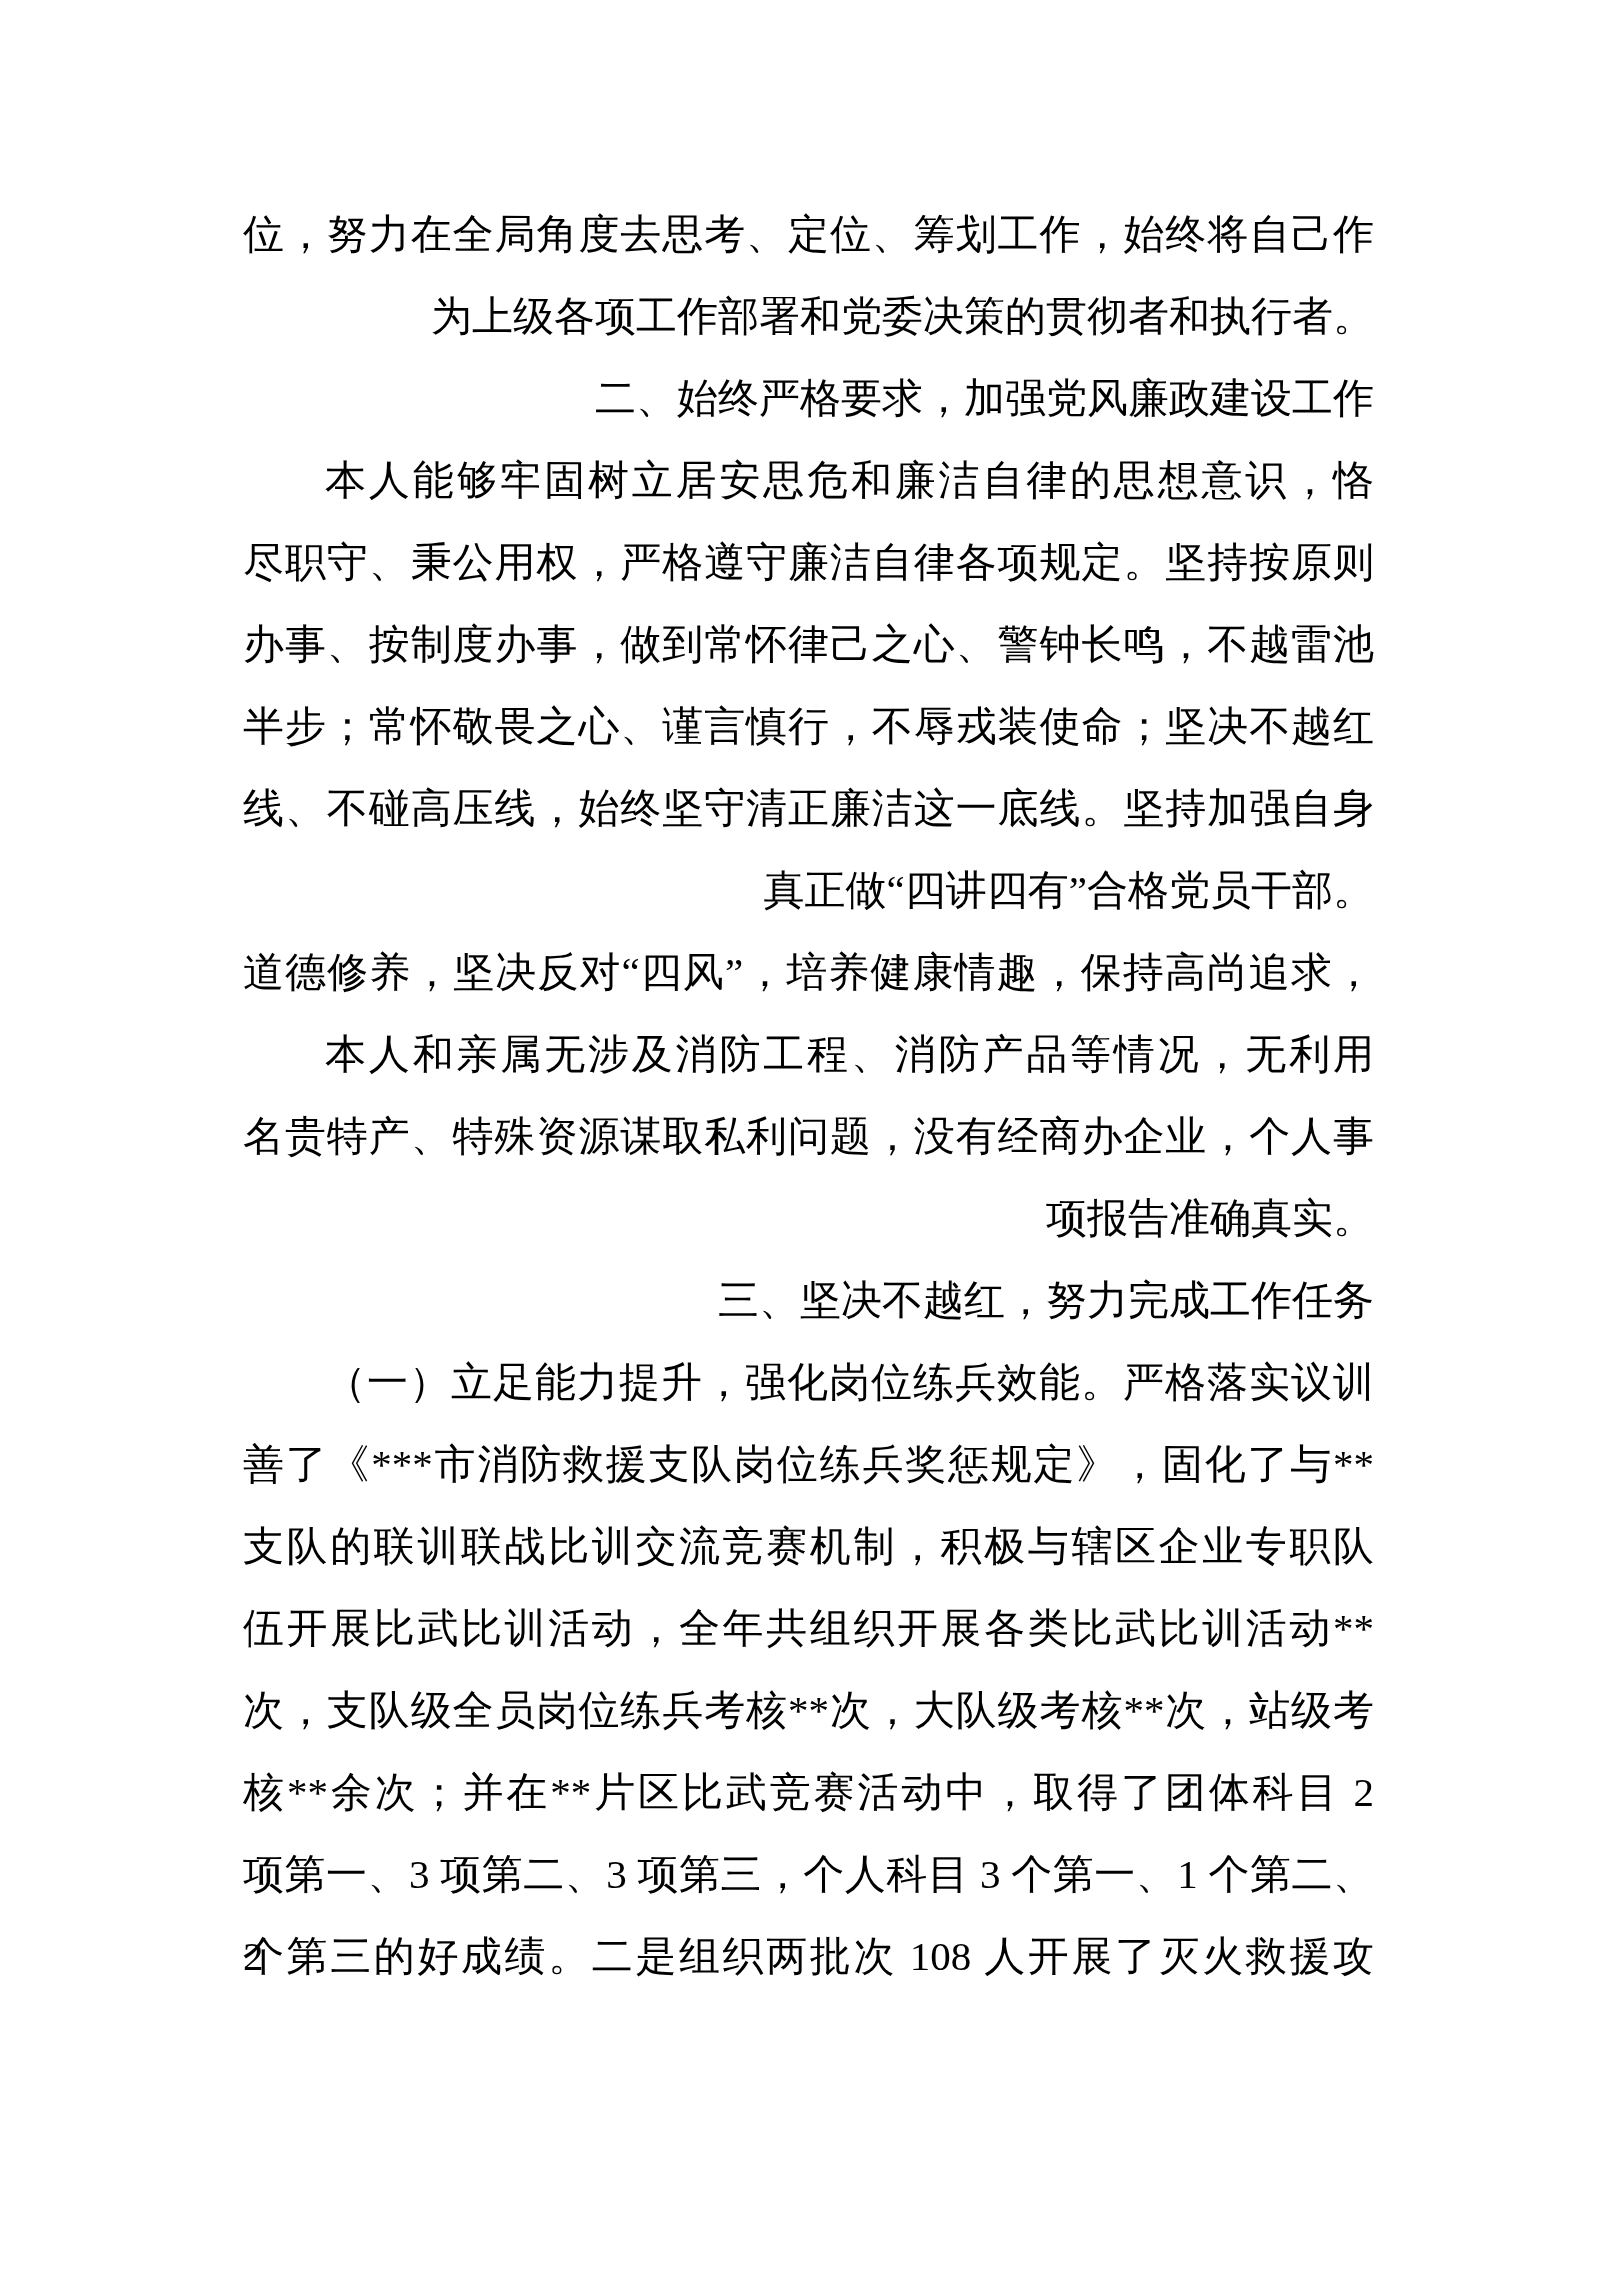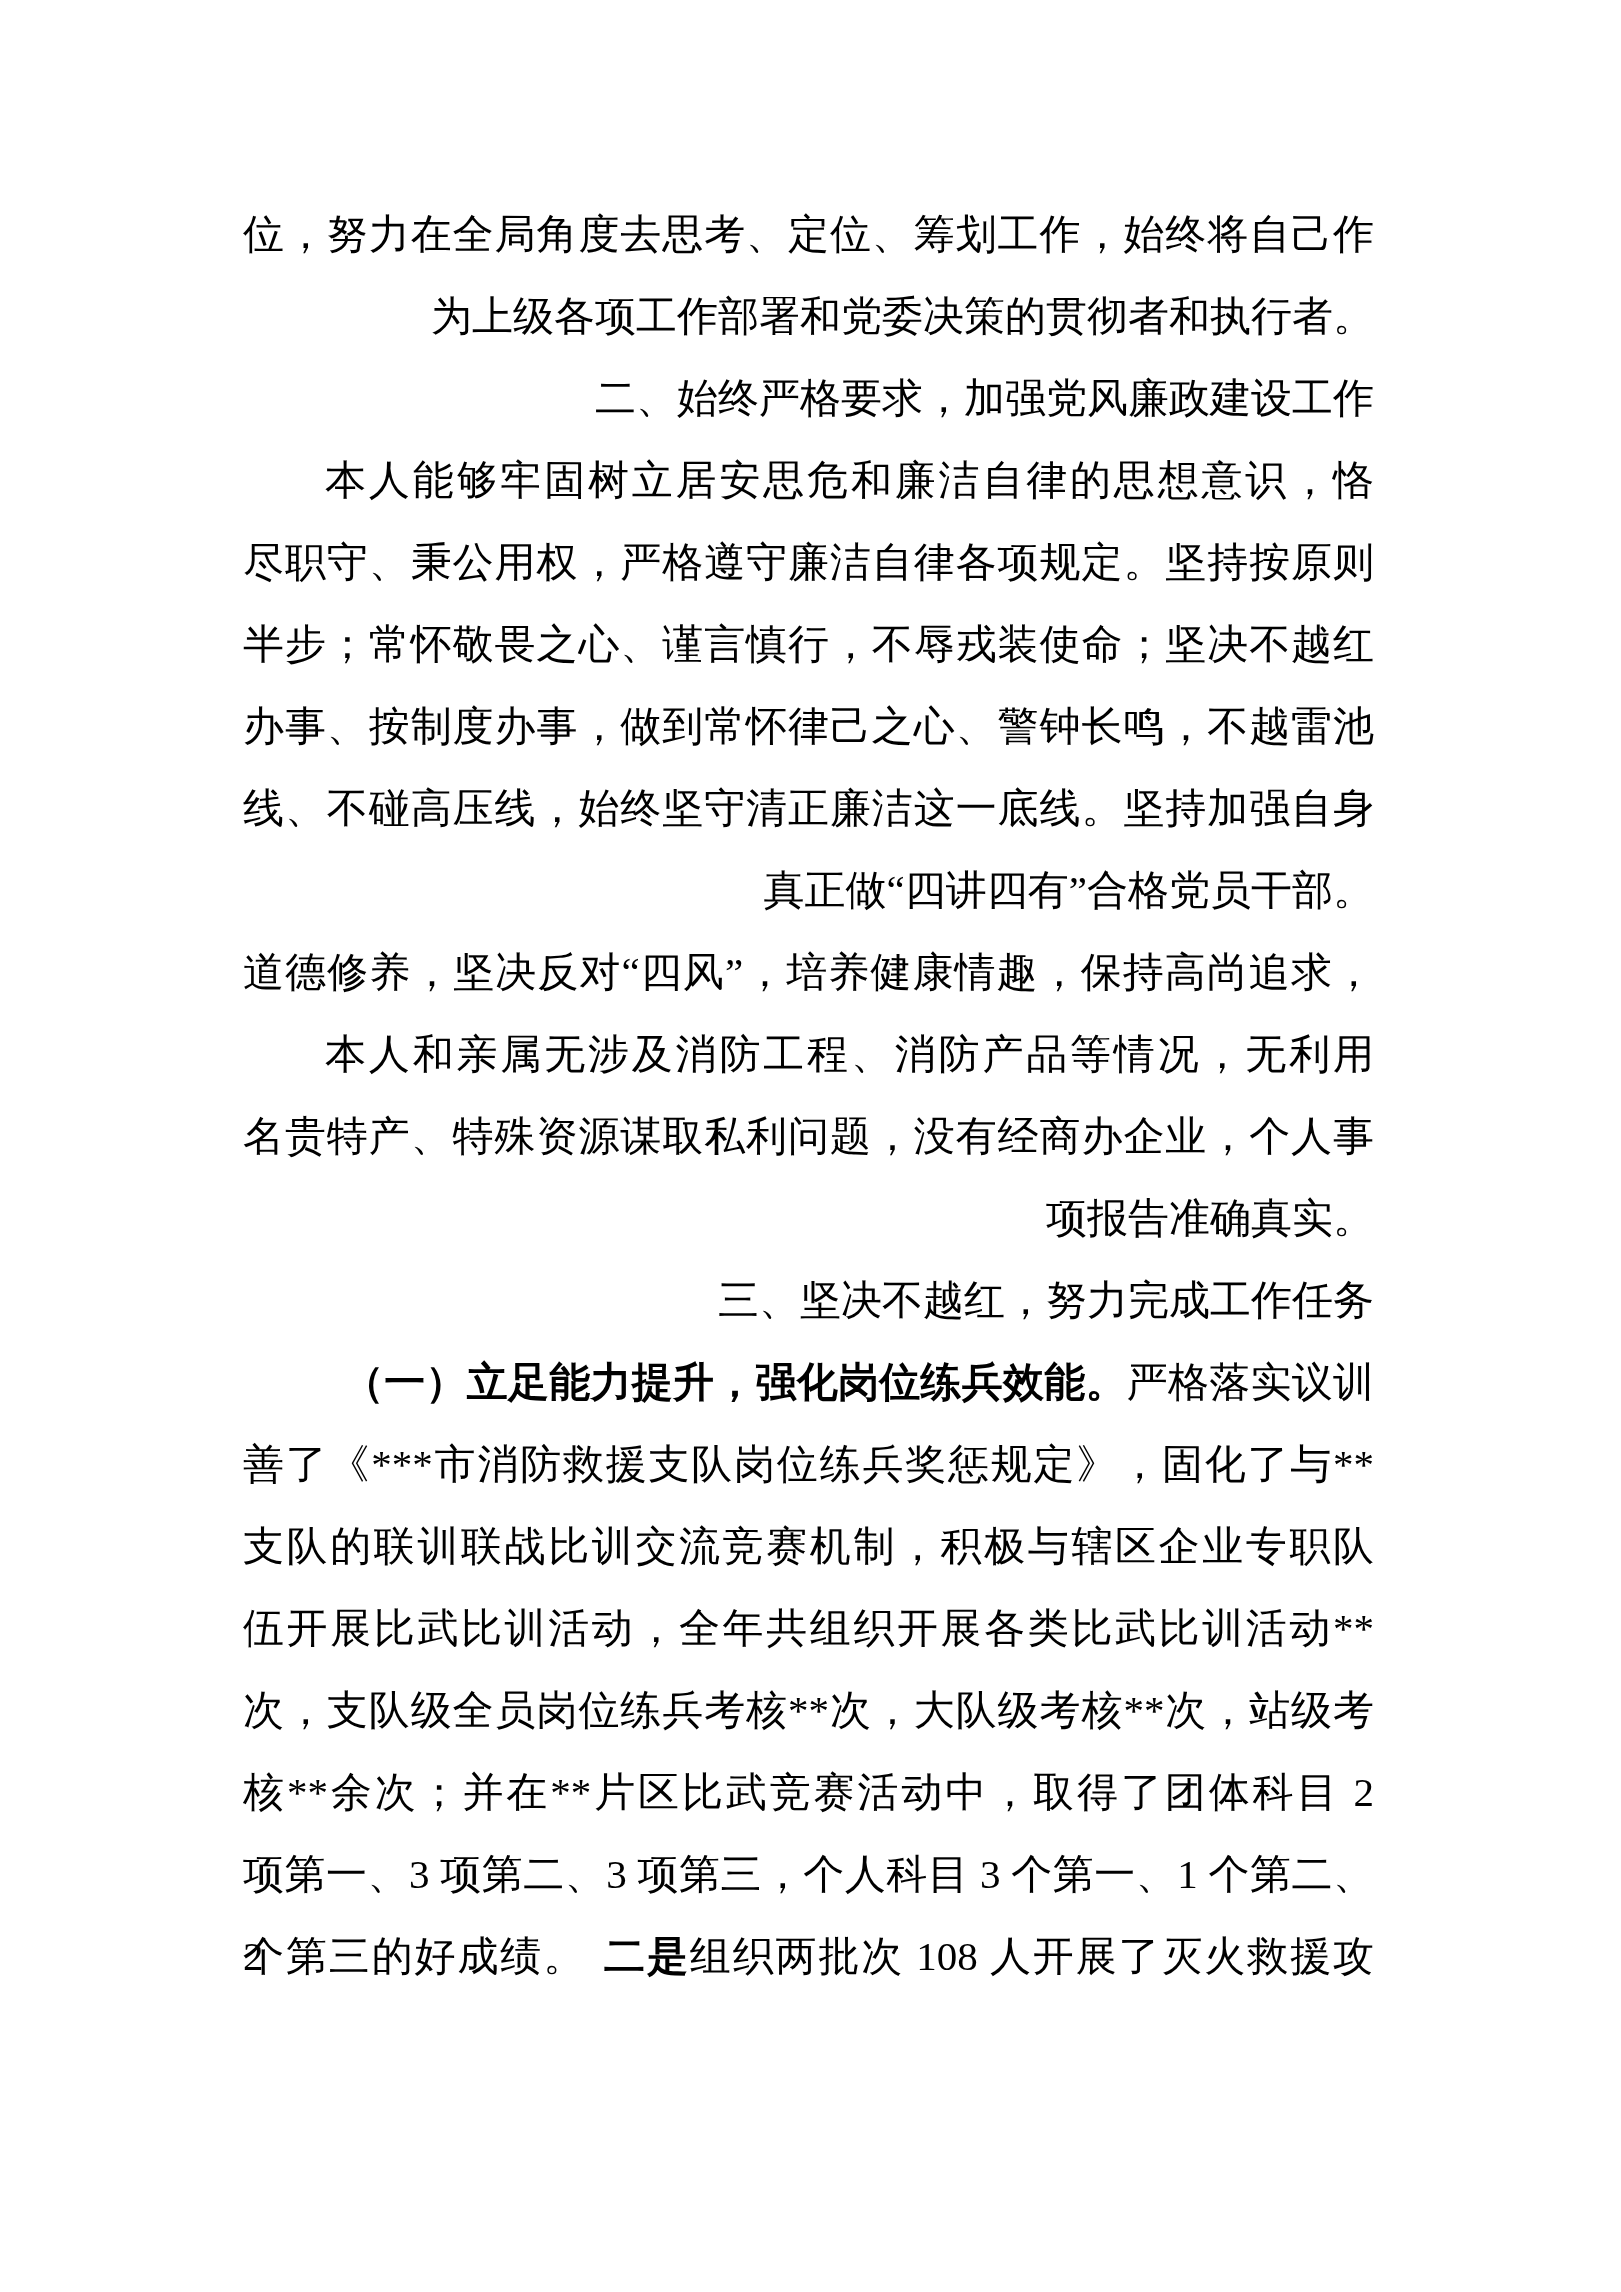--- a/index.html
+++ b/index.html
@@ -34,34 +34,34 @@
   }
   .line.justify {
     text-align: justify;
     text-align-last: justify;
     text-justify: inter-ideograph;
   }
   .line.indent {
     text-indent: 2em;
   }
   .run { font-weight: 400; }
-  .run.bold { font-weight: 700; margin-left: 18px; }
+  .run.bold { font-weight: 400; }
 </style>
 </head>
 <body>
 
 <div class="page">
   <div class="content" id="doc-content">
       <div class="line justify"><span class="run">位，努力在全局角度去思考、定位、筹划工作，始终将自己作</span></div>
       <div class="line"><span class="run">为上级各项工作部署和党委决策的贯彻者和执行者。</span></div>
       <div class="line indent"><span class="run">二、始终严格要求，加强党风廉政建设工作</span></div>
       <div class="line indent justify"><span class="run">本人能够牢固树立居安思危和廉洁自律的思想意识，恪</span></div>
       <div class="line justify"><span class="run">尽职守、秉公用权，严格遵守廉洁自律各项规定。坚持按原则</span></div>
+      <div class="line justify"><span class="run">办事、按制度办事，做到常怀律己之心、警钟长鸣，不越雷池</span></div>
       <div class="line justify"><span class="run">半步；常怀敬畏之心、谨言慎行，不辱戎装使命；坚决不越红</span></div>
-      <div class="line justify"><span class="run">办事、按制度办事，做到常怀律己之心、警钟长鸣，不越雷池</span></div>
       <div class="line justify"><span class="run">线、不碰高压线，始终坚守清正廉洁这一底线。坚持加强自身</span></div>
       <div class="line"><span class="run">真正做“四讲四有”合格党员干部。</span></div>
       <div class="line justify"><span class="run">道德修养，坚决反对“四风”，培养健康情趣，保持高尚追求，</span></div>
       <div class="line indent justify"><span class="run">本人和亲属无涉及消防工程、消防产品等情况，无利用</span></div>
       <div class="line justify"><span class="run">名贵特产、特殊资源谋取私利问题，没有经商办企业，个人事</span></div>
       <div class="line"><span class="run">项报告准确真实。</span></div>
       <div class="line indent"><span class="run">三、坚决不越红，努力完成工作任务</span></div>
       <div class="line indent justify"><span class="run bold">（一）立足能力提升，强化岗位练兵效能。</span><span class="run">严格落实议训</span></div>
       <div class="line justify"><span class="run">善了《***市消防救援支队岗位练兵奖惩规定》，固化了与**</span></div>
       <div class="line justify"><span class="run">支队的联训联战比训交流竞赛机制，积极与辖区企业专职队</span></div>

